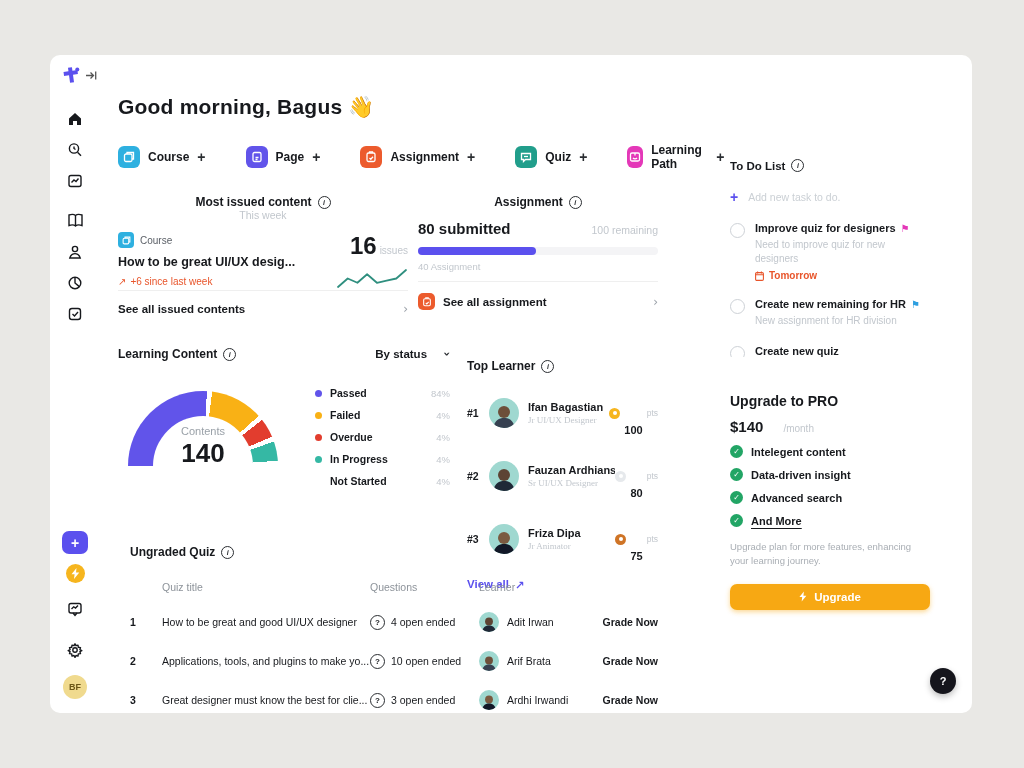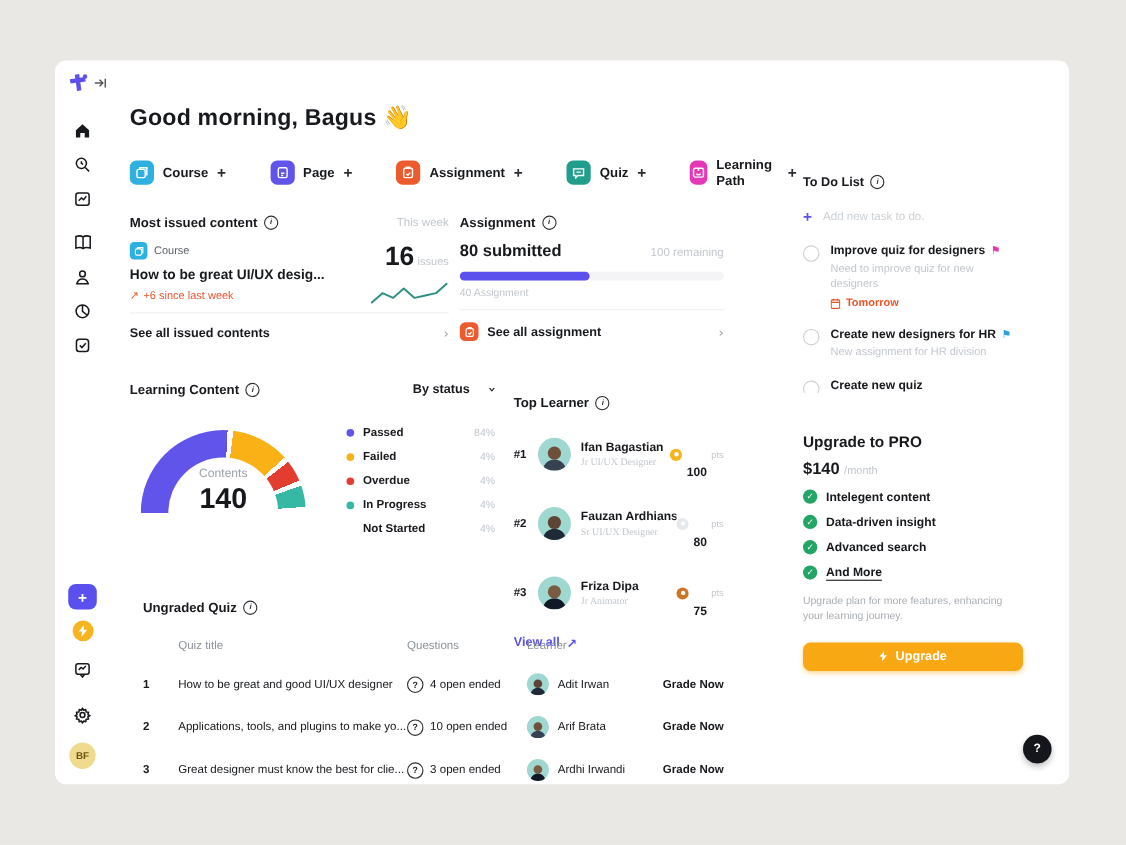--- a/index.html
+++ b/index.html
@@ -27,21 +27,21 @@
   .qc{display:flex;align-items:center;gap:8px;cursor:pointer;}
   .qcicon{width:22px;height:22px;border-radius:6px;display:flex;align-items:center;justify-content:center;}
   .qc-blue{background:#2eb0e0;} .qc-purple{background:#6154ea;} .qc-orange{background:#ec5b2d;}
   .qc-teal{background:#219e8b;} .qc-pink{background:#e438b8;}
   .qclabel{font-size:12px;font-weight:700;}
   .qcplus{font-size:14px;font-weight:600;color:#2a2d31;}
   
   .row1{position:absolute;top:140px;left:0;right:0;display:flex;}
   .card{display:flex;flex-direction:column;height:115px;}
   .cardA{width:290px;} .cardB{width:240px;margin-left:10px;}
-  .cardhead{display:flex;align-items:center;justify-content:space-between;}
+  .cardhead{display:flex;align-items:center;justify-content:space-between;flex-direction:column;}
   .cardtitle{display:flex;align-items:center;gap:6px;font-size:12px;font-weight:700;}
   .info{width:11px;height:11px;border:1.2px solid #2a2d31;border-radius:50%;display:inline-flex;
     align-items:center;justify-content:center;font-size:7px;font-weight:700;color:#2a2d31;font-style:italic;cursor:pointer;}
   .muted{color:#c2c7cd;font-size:10.5px;}
   .cbody{display:flex;justify-content:space-between;margin-top:11px;}
   .chiprow{display:flex;align-items:center;gap:6px;}
   .chipicon{width:16px;height:16px;border-radius:4px;background:#2eb0e0;display:flex;align-items:center;justify-content:center;}
   .chiplabel{font-size:10px;color:#5a5f66;}
   .ctitle{font-size:12.5px;font-weight:700;margin-top:7px;}
   .trend{font-size:10px;color:#e8552b;margin-top:7px;display:flex;align-items:center;gap:4px;}
@@ -113,21 +113,21 @@
   .task{display:flex;gap:10px;margin-top:17px;}
   .tcheck{width:13px;height:13px;border:1.5px solid #cdd1d6;border-radius:50%;flex:none;margin-top:1px;cursor:pointer;}
   .ttitle{font-size:11px;font-weight:700;display:flex;align-items:center;gap:5px;}
   .tflag{font-size:10px;}
   .f-pink{color:#e438b8;} .f-blue{color:#2d9fe0;}
   .tdesc{font-size:10px;color:#c2c7cd;margin-top:4px;line-height:1.35;}
   .tdue{display:flex;align-items:center;gap:5px;margin-top:5px;color:#e8552b;font-size:10px;font-weight:600;}
   
   .upgrade{position:absolute;top:338px;left:0;width:200px;}
   .uptitle{font-size:14px;font-weight:800;}
-  .uprice{margin-top:9px;display:flex;align-items:baseline;gap:4px;}
+  .uprice{margin-top:9px;display:flex;align-items:baseline;gap:20px;}
   .uprice .p{font-size:15px;font-weight:800;}
   .uprice .per{font-size:10px;color:#c2c7cd;}
   .feat{display:flex;align-items:center;gap:8px;margin-top:10px;}
   .fcheck{width:13px;height:13px;border-radius:50%;background:#22a565;color:#fff;display:flex;
     align-items:center;justify-content:center;font-size:8px;flex:none;}
   .flabel{font-size:11px;font-weight:700;}
   .flabel.und{text-decoration:underline;text-underline-offset:3px;cursor:pointer;}
   .updesc{margin-top:13px;font-size:9.5px;color:#a9aeb4;line-height:1.5;}
   .upbtn{margin-top:15px;width:100%;height:26px;border:none;border-radius:7px;background:#f7a813;
     color:#fff;font-size:11.5px;font-weight:800;display:flex;align-items:center;justify-content:center;gap:7px;
@@ -571,21 +571,21 @@
               </svg>
             <span>Tomorrow</span>
           </span>
         </span>
       </div>
 
       <div class="task">
         <span class="tcheck"></span>
         <span>
           <span class="ttitle">
-            <span>Create new designers for HR</span>
+            <span>Create new remaining for HR</span>
             <span class="tflag f-blue uni">⚑</span>
           </span>
           <span class="tdesc" style="display:block;">New assignment for HR division</span>
         </span>
       </div>
 
       <div class="task">
         <span class="tcheck"></span>
         <span>
           <span class="ttitle">

